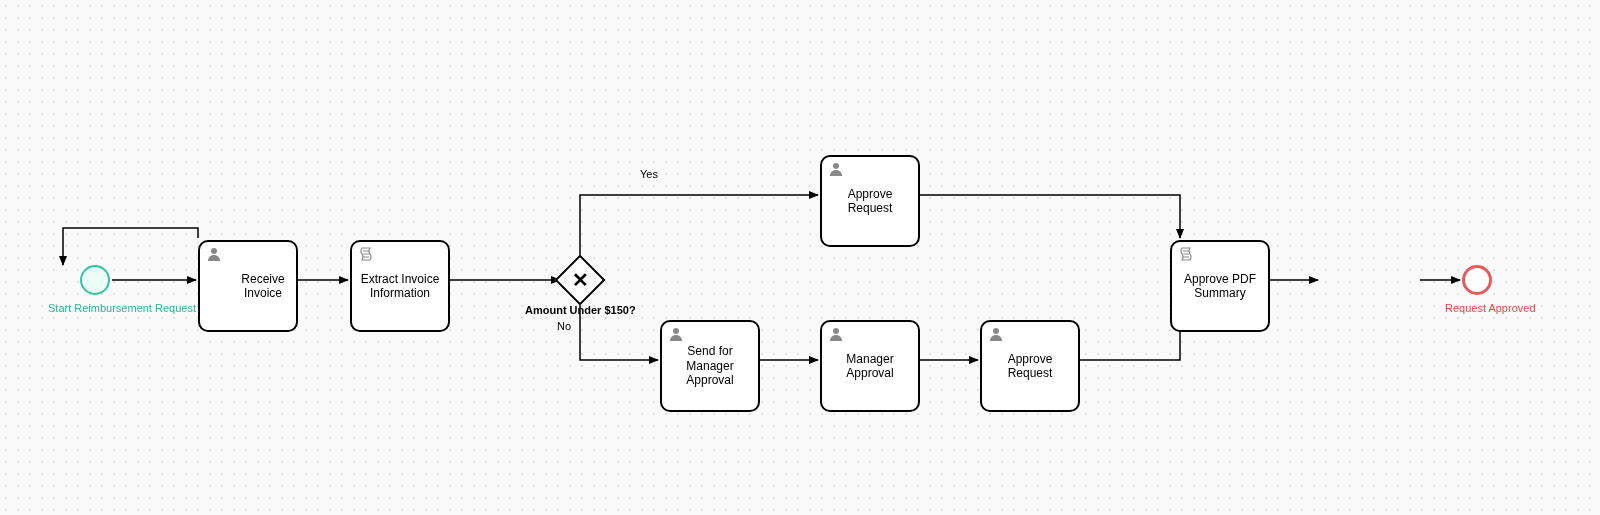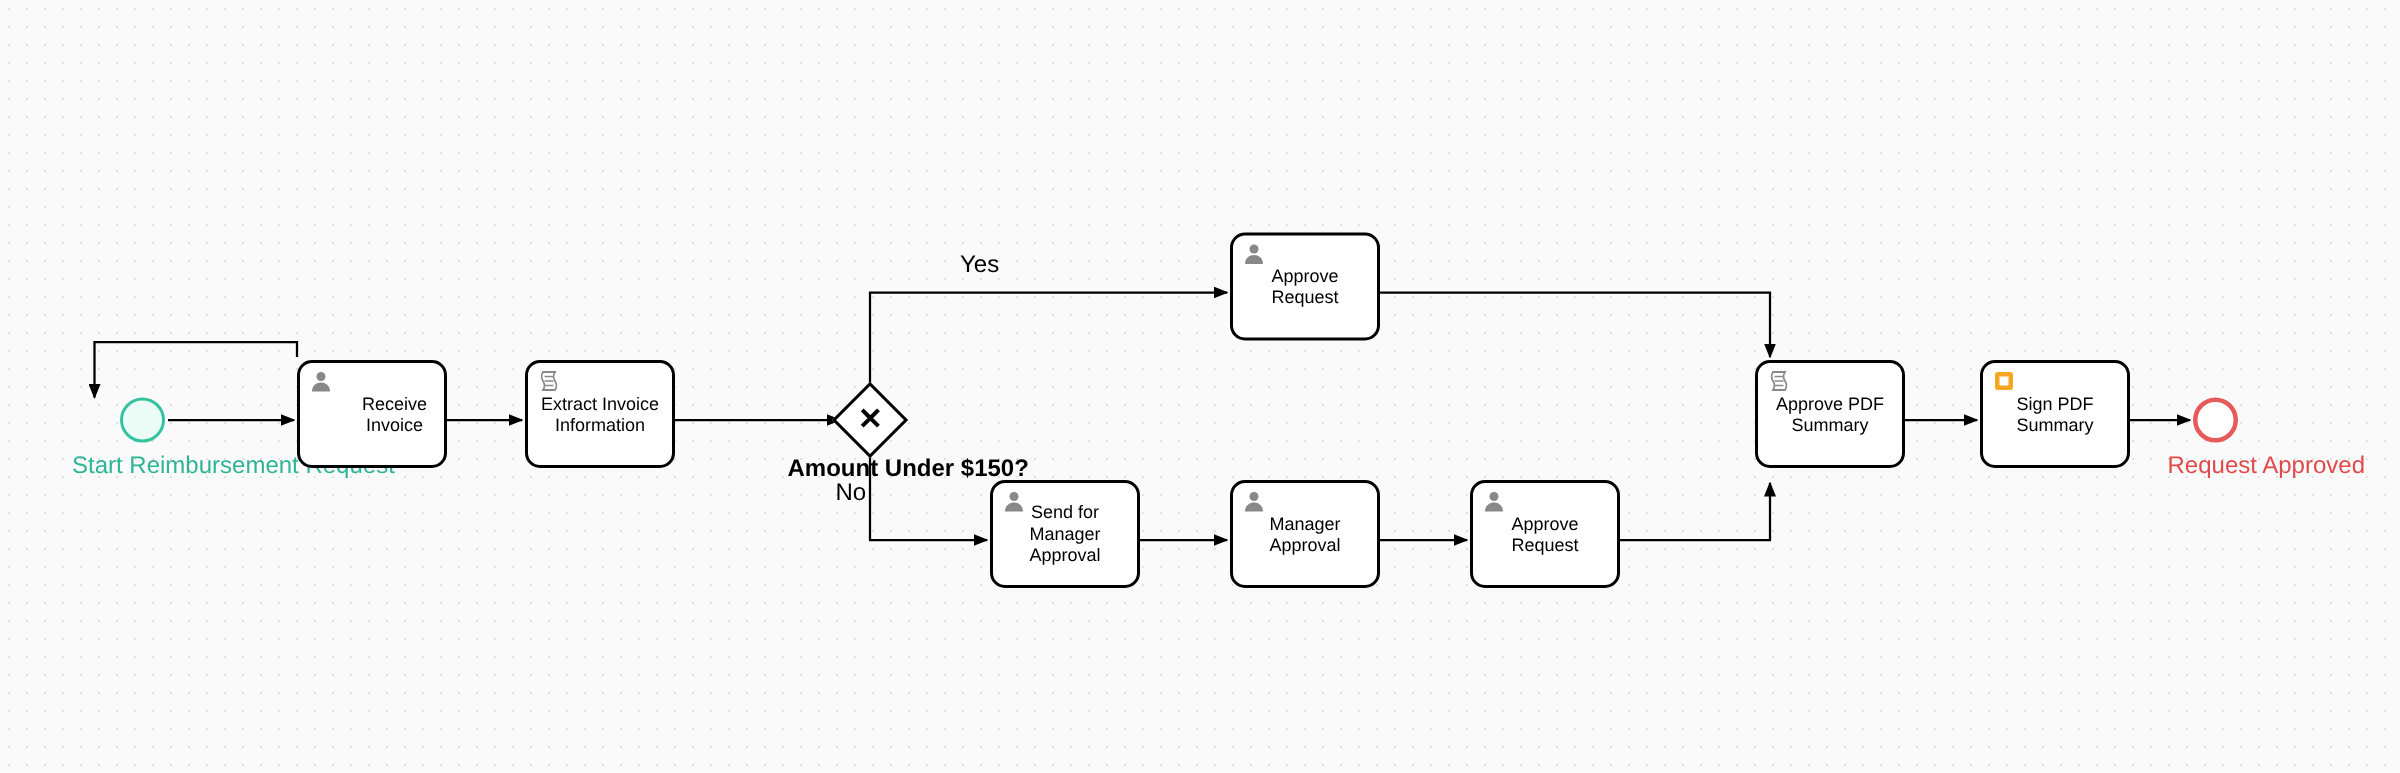--- a/index.html
+++ b/index.html
@@ -27,21 +27,21 @@
     width: 1600px;
     height: 515px;
     pointer-events: none;
   }
   .node {
     position: absolute;
     box-sizing: border-box;
   }
   .task {
     width: 100px;
-    height: 72px;
+    height: 92px;
     background: #fff;
     border: 2px solid #000;
     border-radius: 10px;
     display: flex;
     align-items: center;
     justify-content: center;
     text-align: center;
     padding: 6px 8px;
   }
   .task .label {
@@ -80,21 +80,21 @@
     justify-content: center;
   }
   .gateway .gw-inner {
     transform: rotate(-45deg);
     font-weight: bold;
     font-size: 20px;
     line-height: 1;
   }
   .free-label {
     position: absolute;
-    font-size: 16px;
+    font-size: 11px;
     white-space: nowrap;
   }
   .start-label { color: #2fb596; }
   .end-label { color: #e04a4a; }
 </style>
 </head>
 <body>
 
 <div class="canvas">
 
@@ -209,26 +209,17 @@
       <svg viewBox="0 0 16 16" width="16" height="16">
           <path d="M4,2 L12,2 C12,2 10,5 12,8 C14,11 12,14 12,14 L4,14 C4,14 6,11 4,8 C2,5 4,2 4,2 Z" fill="none" stroke="#888" stroke-width="1.2"></path>
           <line x1="5" y1="5" x2="11" y2="5" stroke="#888" stroke-width="1"></line>
           <line x1="5" y1="8" x2="11" y2="8" stroke="#888" stroke-width="1"></line>
           <line x1="5" y1="11" x2="11" y2="11" stroke="#888" stroke-width="1"></line>
         </svg>
     </span>
     <span class="label">Approve PDF Summary</span>
   </div>
 
-  <div class="node task" style="left:1320px; top:240px;">
-    <span class="marker">
-      <svg viewBox="0 0 16 16" width="16" height="16">
-          <rect x="2" y="2" width="12" height="12" rx="2" fill="#f6a623"></rect>
-          <rect x="5" y="5" width="6" height="6" fill="#fff"></rect>
-        </svg>
-    </span>
-    <span class="label">Sign PDF Summary</span>
-  </div>
 
   <div class="node end-circle" style="left:1462px; top:265px;"></div>
   <div class="free-label end-label" style="left:1445px; top:302px;">Request Approved</div>
 
 </div>
 
 </body></html>

